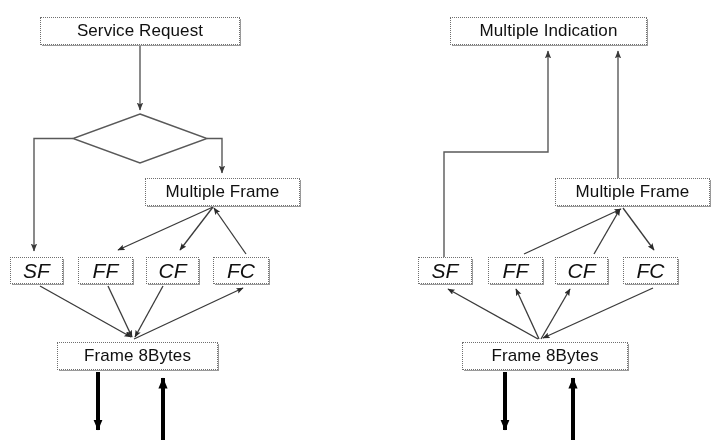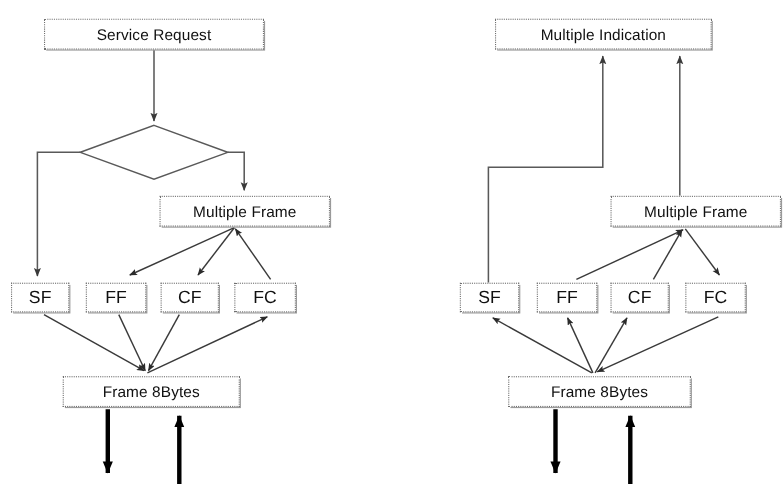--- a/index.html
+++ b/index.html
@@ -34,26 +34,27 @@
     border: 1px dotted #6f6f6f;
     background: #ffffff;
     display: flex;
     align-items: center;
     justify-content: center;
     color: #101010;
     white-space: nowrap;
     box-shadow: 1.5px 1.5px 0 -0.5px #9a9a9a;
   }
   .node-lg {
-    font-size: 14px;
+    font-size: 17px;
     letter-spacing: 0.1px;
   }
   .node-sm {
-    font-size: 16px;
+    font-size: 21px;
     letter-spacing: 0.1px;
+    font-style: italic;
   }
 </style>
 </head>
 <body>
 
 <div id="stage">
 
   <svg id="edges" viewBox="0 0 713 446" width="713" height="446" xmlns="http://www.w3.org/2000/svg">
     <defs>
       <marker id="ah" markerWidth="9" markerHeight="9" refX="7.4" refY="3.2" orient="auto" markerUnits="userSpaceOnUse">

